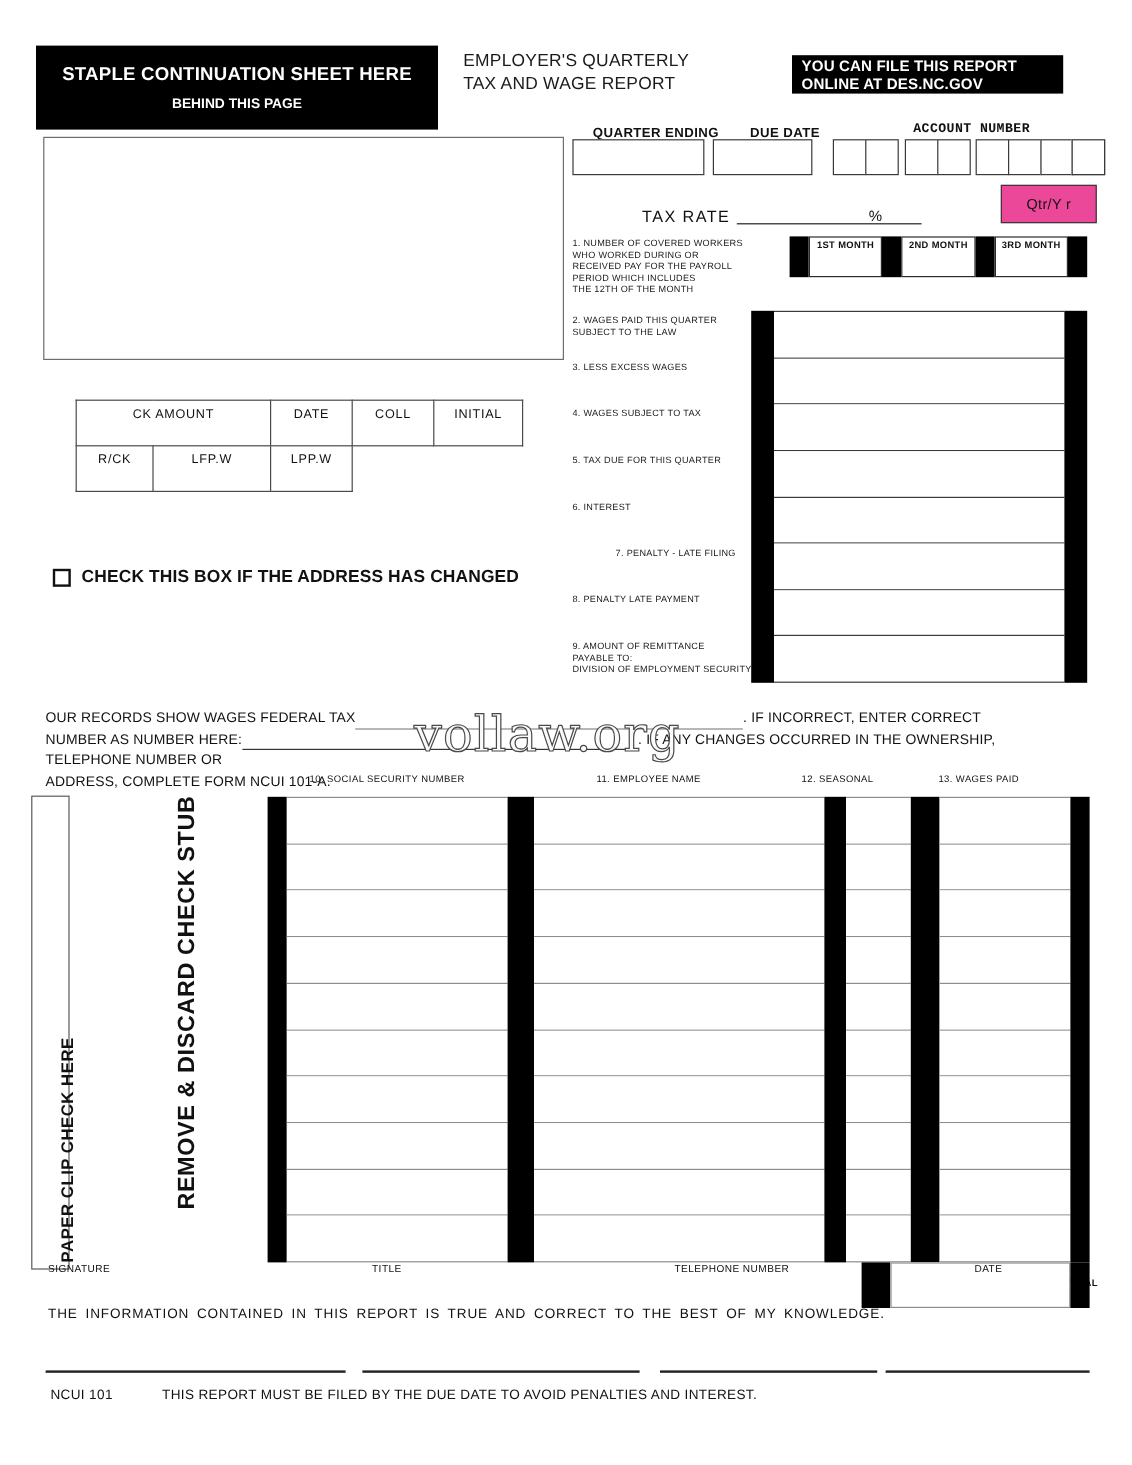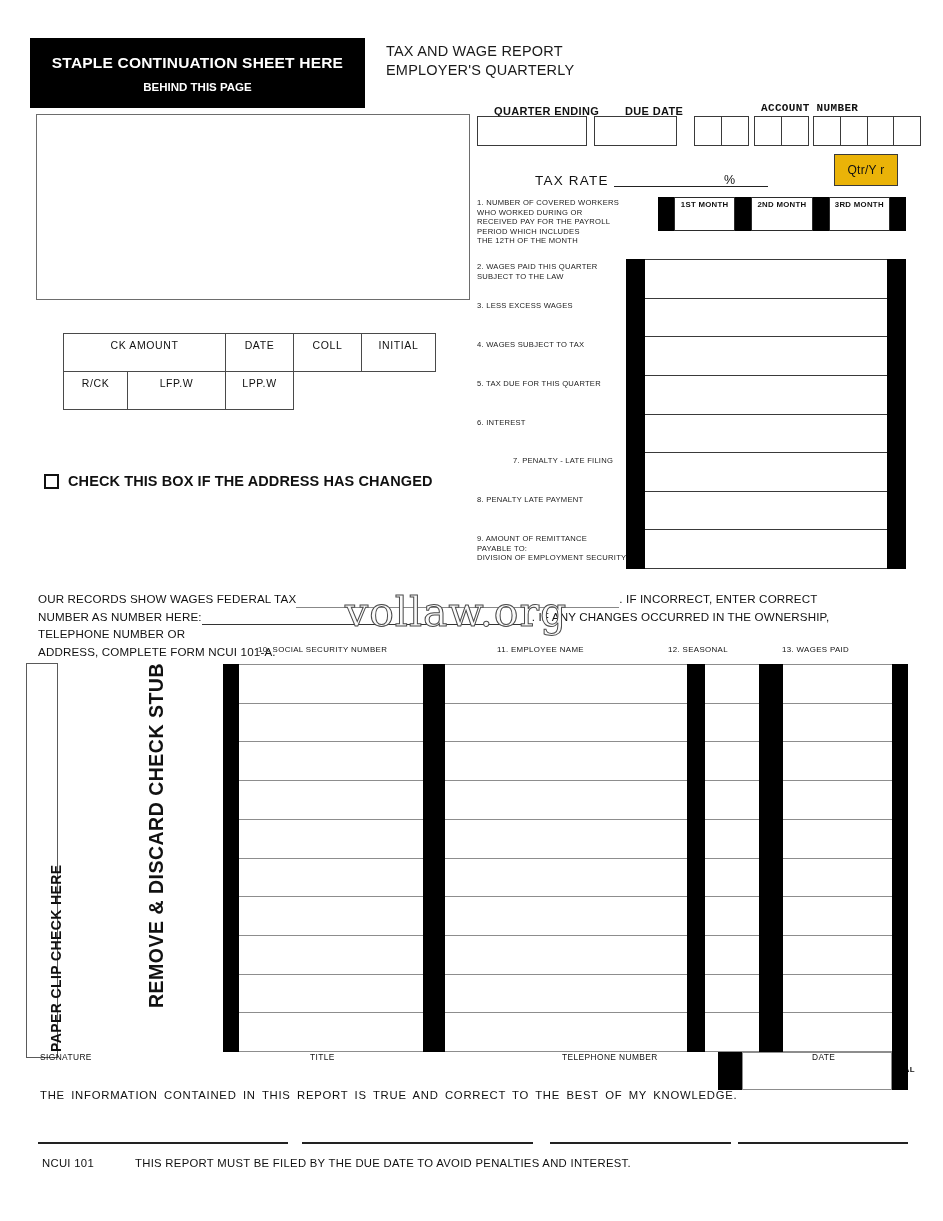--- a/index.html
+++ b/index.html
@@ -42,22 +42,22 @@
 
   
   .hdr-lbl{ position:absolute; font-size:11px; font-weight:bold; letter-spacing:.35px; color:#111; }
   .fld{ position:absolute; border:1.2px solid #3a3a3a; background:#fff; }
 
   .acct-group{ position:absolute; display:flex; }
   .acct-group .cell{ width:28px; height:30px; border:1.2px solid #3a3a3a; margin-left:-1.2px; background:#fff; }
   .acct-group .cell:first-child{ margin-left:0; }
 
   .qtryr-box{
-    position:absolute; left:834px; top:154px; width:64px; height:32px;
-    border:1.3px solid #3a3a3a; background:#eab308;
+    position:absolute; left:834px; top:154px; width:80px; height:32px;
+    border:1.3px solid #3a3a3a; background:#ec4899;
     display:flex; align-items:center; justify-content:center;
     font-size:12px; letter-spacing:.3px;
   }
 
   .taxrate-lbl{ position:absolute; left:535px; top:173px; font-size:13.5px; letter-spacing:1.2px; }
   .taxrate-line{ position:absolute; left:614px; top:186px; width:154px; height:1.4px; background:#222; }
   .taxrate-pct{ position:absolute; left:724px; top:173px; font-size:12.5px; }
 
   
   .item-lbl{
@@ -143,24 +143,28 @@
 <body>
 
 <div class="page">
 
   <div class="staple-banner">
     <div class="l1">STAPLE CONTINUATION SHEET HERE</div>
     <div class="l2">BEHIND THIS PAGE</div>
   </div>
 
   <div class="form-title">
+    <div>EMPLOYER'S QUARTERLY</div>
     <div>TAX AND WAGE REPORT</div>
-    <div>EMPLOYER'S QUARTERLY</div>
-  </div>
-
+  </div>
+
+  <div class="online-banner">
+    <div>YOU CAN FILE THIS REPORT</div>
+    <div>ONLINE AT DES.NC.GOV</div>
+  </div>
 
   <div class="addr-box"></div>
 
   <div class="hdr-lbl" style="left:494px; top:105px;">QUARTER ENDING</div>
   <div class="fld" style="left:477px; top:116px; width:110px; height:30px;"></div>
 
   <div class="hdr-lbl" style="left:625px; top:105px;">DUE DATE</div>
   <div class="fld" style="left:594px; top:116px; width:83px; height:30px;"></div>
 
   <div class="hdr-lbl" style="left:761px; top:102px;font-family:Liberation Mono, monospace;">ACCOUNT NUMBER</div>

